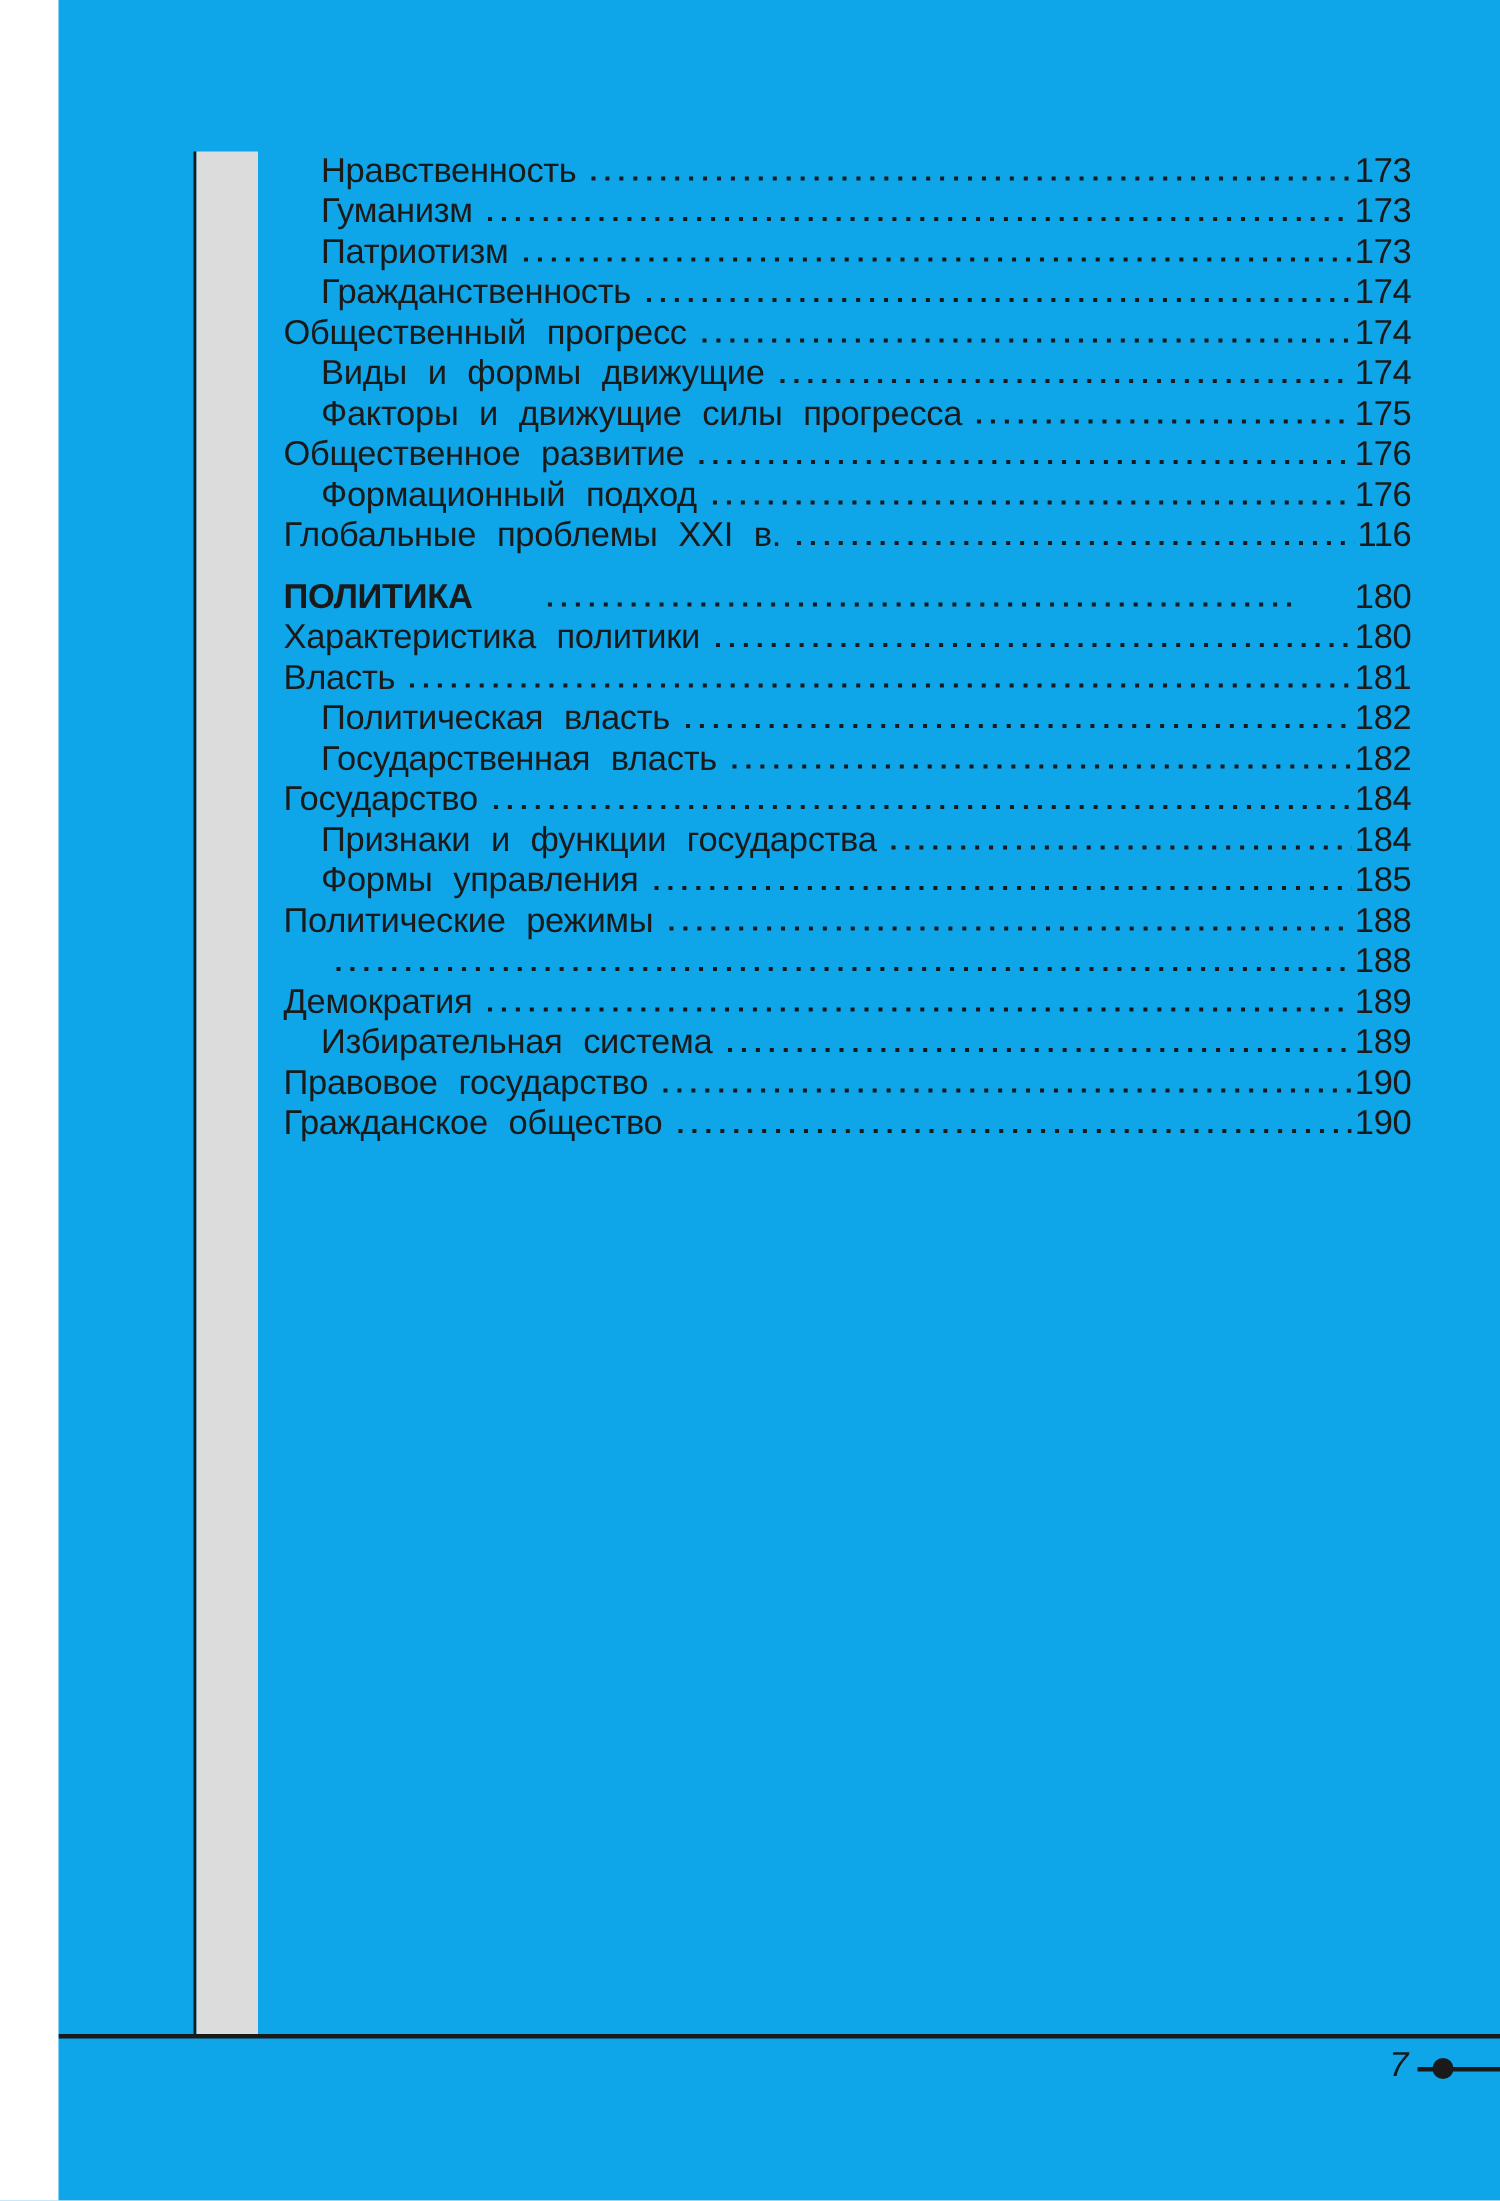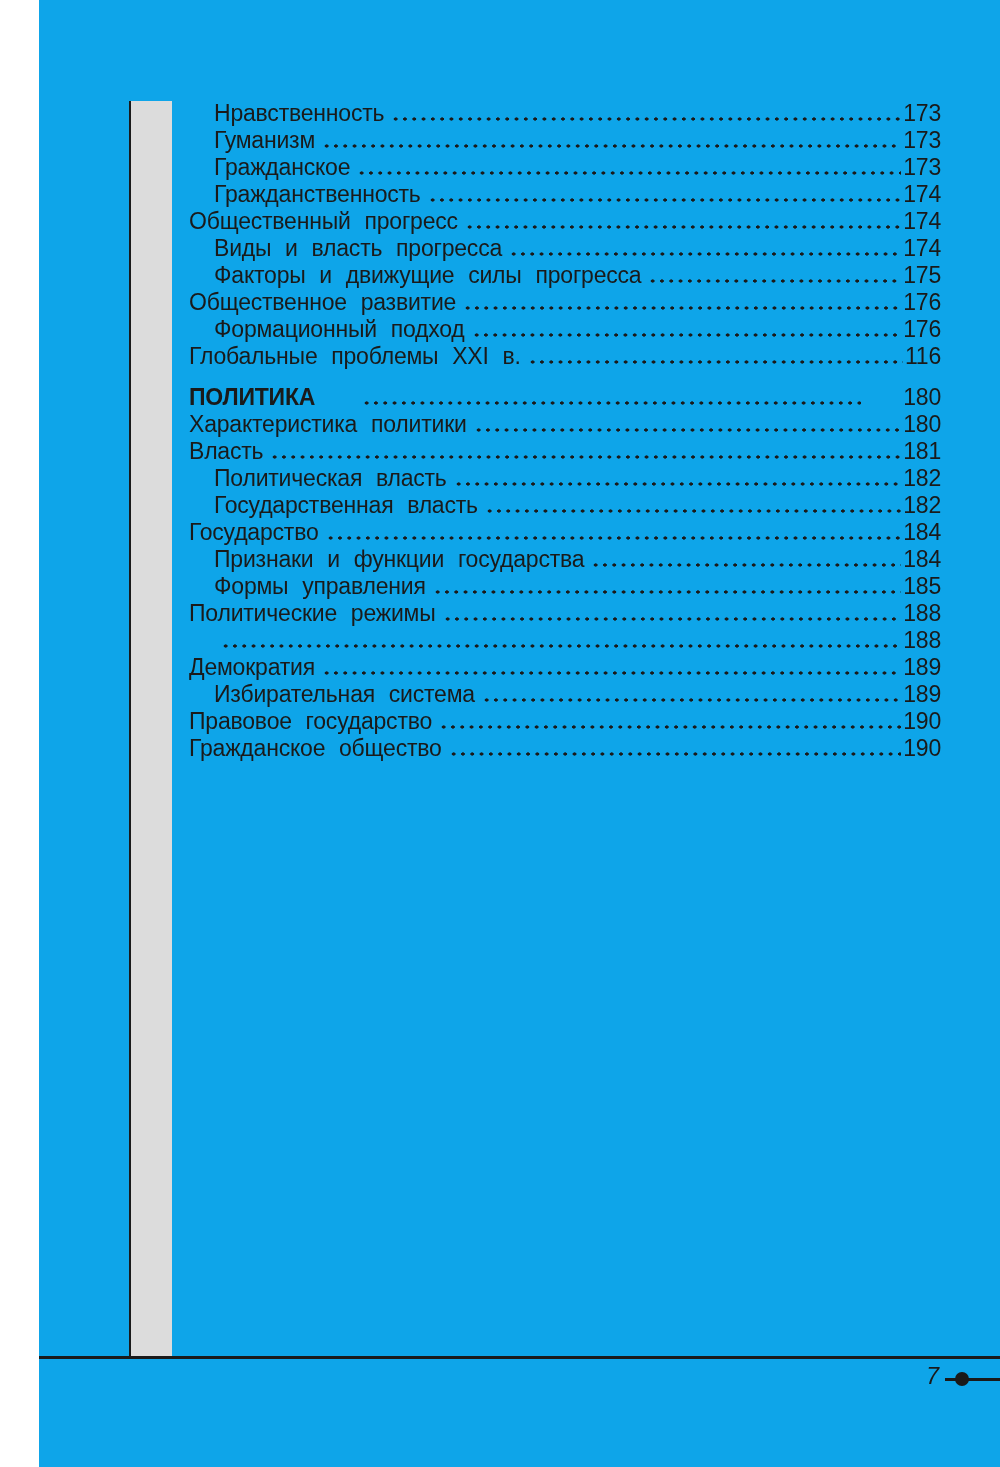--- a/index.html
+++ b/index.html
@@ -101,36 +101,36 @@
         <span class="lbl">Нравственность</span>
         <span class="leader"></span>
         <span class="pg">173</span>
       </div>
     <div class="row lvl2">
         <span class="lbl">Гуманизм</span>
         <span class="leader"></span>
         <span class="pg">173</span>
       </div>
     <div class="row lvl2">
-        <span class="lbl">Гражданское</span>
+        <span class="lbl">Патриотизм</span>
         <span class="leader"></span>
         <span class="pg">173</span>
       </div>
     <div class="row lvl2">
         <span class="lbl">Гражданственность</span>
         <span class="leader"></span>
         <span class="pg">174</span>
       </div>
     <div class="row lvl1">
         <span class="lbl">Общественный прогресс</span>
         <span class="leader"></span>
         <span class="pg">174</span>
       </div>
     <div class="row lvl2">
-        <span class="lbl">Виды и власть прогресса</span>
+        <span class="lbl">Виды и формы движущие</span>
         <span class="leader"></span>
         <span class="pg">174</span>
       </div>
     <div class="row lvl2">
         <span class="lbl">Факторы и движущие силы прогресса</span>
         <span class="leader"></span>
         <span class="pg">175</span>
       </div>
     <div class="row lvl1">
         <span class="lbl">Общественное развитие</span>

